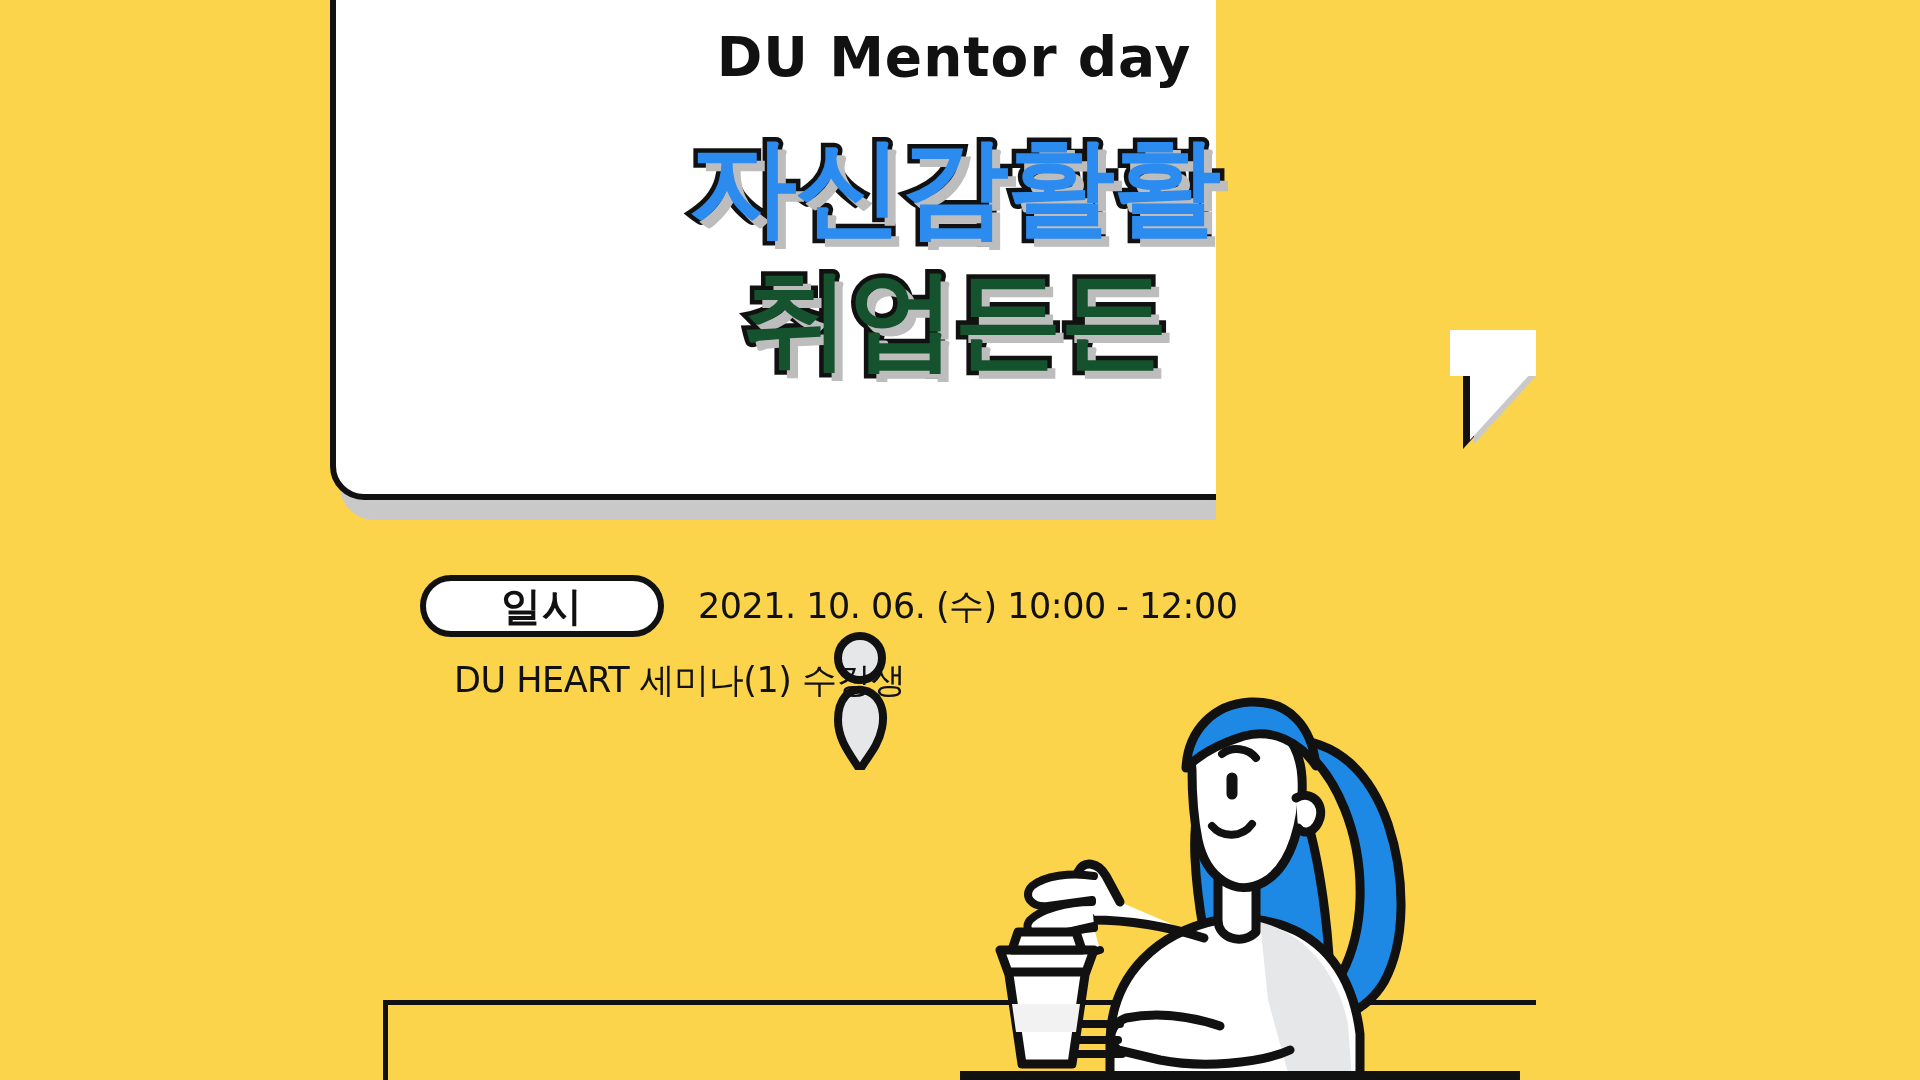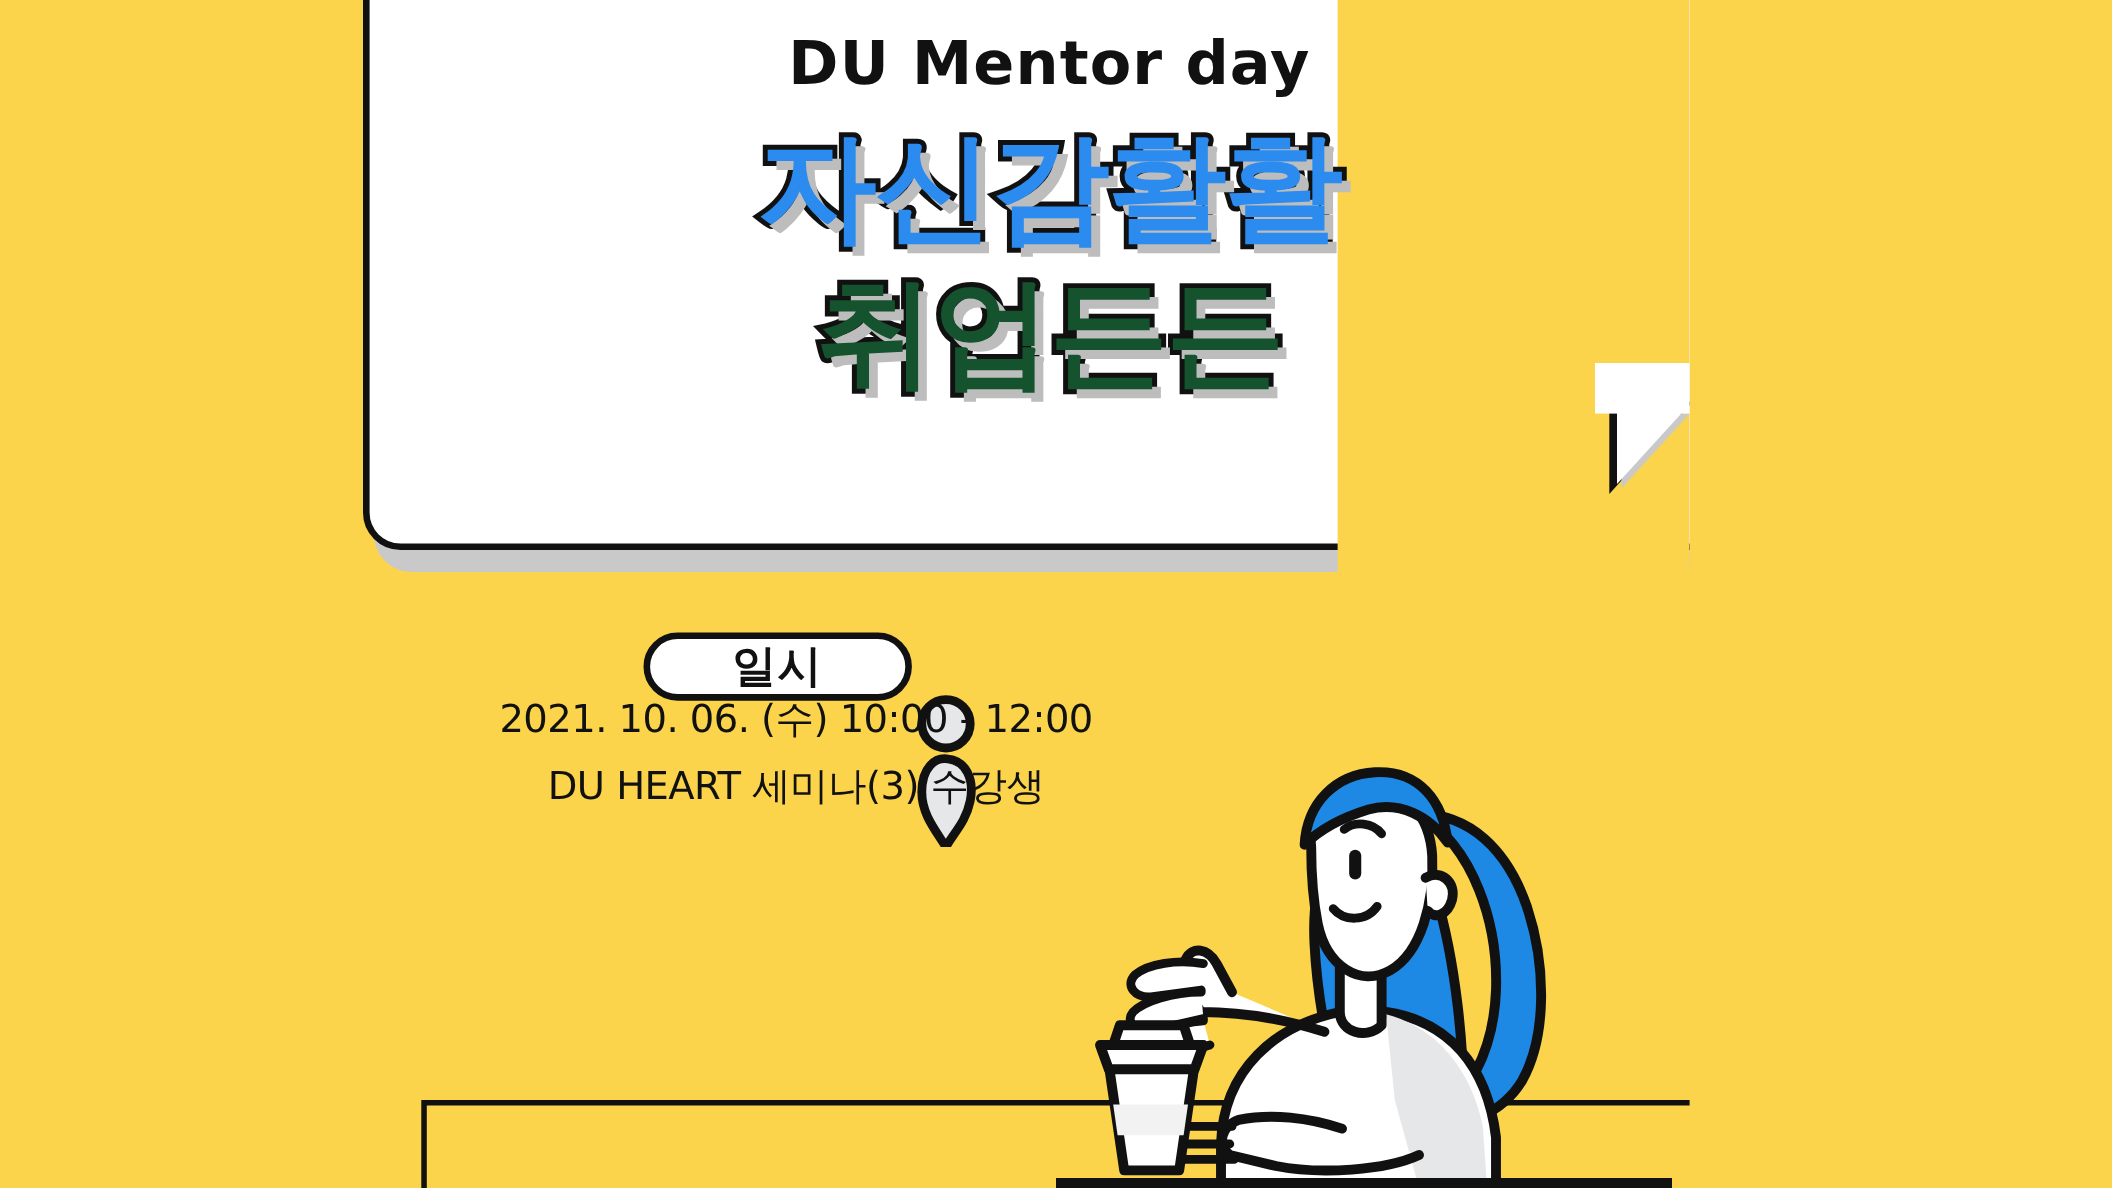--- a/index.html
+++ b/index.html
@@ -103,21 +103,21 @@
     color: #111111;
     letter-spacing: 1px;
     line-height: 1;
     margin: 0 0 20px 0;
     font-family: "DejaVu Sans", sans-serif;
   }
   .headline {
     font-size: 108px;
     font-weight: 700;
     line-height: 1.22;
-    margin: 0;
+    margin: 16px;
     text-align: center;
     font-family: "DejaVu Sans", sans-serif;
     letter-spacing: -2px;
   }
   .headline .l1 {
     display: block;
     color: #2C8BEE;
     -webkit-text-stroke: 9px #111111;
     paint-order: stroke fill;
     text-shadow: 8px 8px 0 #bdbdbd;
@@ -134,21 +134,20 @@
   .info {
     position: absolute;
     left: 420px;
     top: 575px;
     z-index: 10;
   }
   .info-row {
     display: flex;
     align-items: center;
     margin-bottom: 26px;
-    flex-direction: column;
   }
   .pill {
     width: 244px;
     height: 62px;
     background: #ffffff;
     border: 6px solid #111111;
     border-radius: 34px;
     display: flex;
     align-items: center;
     justify-content: center;
@@ -239,21 +238,21 @@
   </div>
 
   <div class="info">
     <div class="info-row">
       <div class="pill">
         <span class="pill-label">일시</span>
       </div>
       <div class="info-value">2021. 10. 06. (수) 10:00 - 12:00</div>
     </div>
     <div class="info-row">
-      <div class="info-value">DU HEART 세미나(3) 수강생</div>
+      <div class="info-value">DU HEART 세미나(1) 수강생</div>
     </div>
   </div>
 
   <div class="illus">
     <svg viewBox="0 0 560 460" width="560" height="460" xmlns="http://www.w3.org/2000/svg">
       <g fill="none" stroke="#111111" stroke-width="9" stroke-linecap="round" stroke-linejoin="round">
 
         <path d="M300 92 C250 118 232 180 235 238 C238 300 252 350 262 396
                  C300 404 340 404 370 392
                  C372 330 362 250 346 196 C336 158 326 118 300 92 Z" fill="#1E88E5" stroke="#111111"></path>

